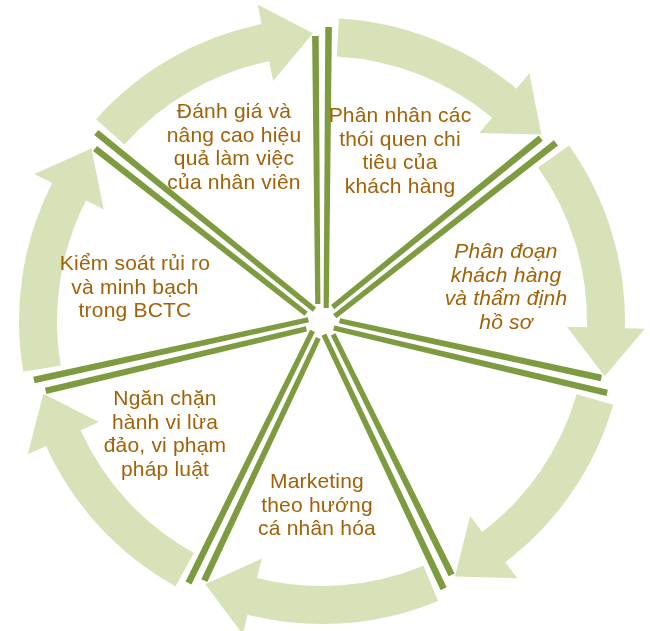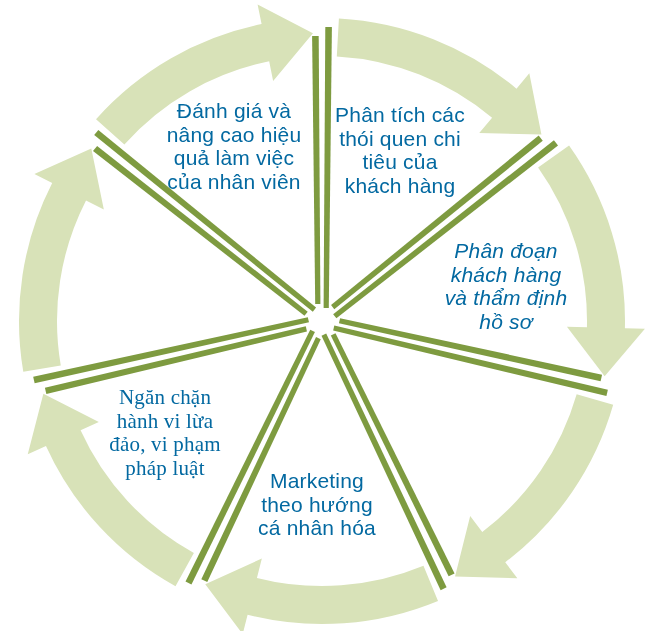--- a/index.html
+++ b/index.html
@@ -13,28 +13,28 @@
   }
   .stage svg { position: absolute; left: 0; top: 0; }
   .label {
     position: absolute;
     transform: translate(-50%, -50%);
     width: 250px;
     text-align: center;
     white-space: pre-line;
     font-size: 21px;
     line-height: 1.13;
-    color: #0369a1;
+    color: #a16207;
     letter-spacing: 0.2px;
   }
   .lbl0 { left: 400px; top: 150px; }
   .lbl1 { left: 506px; top: 286px; font-style: italic; }
   .lbl2 { left: 470px; top: 428px; }
   .lbl3 { left: 317px; top: 505px; }
-  .lbl4 { left: 165px; top: 433px; font-family: Liberation Serif, serif; }
+  .lbl4 { left: 165px; top: 433px; }
   .lbl5 { left: 135px; top: 287px; }
   .lbl6 { left: 234px; top: 146px; }
 </style>
 </head>
 <body>
 
 <div class="stage">
   <svg id="ring-svg" width="650" height="631" viewBox="0 0 650 631">
       <path d="M 338.91 18.47 A 303 303 0 0 1 516.48 88.65 L 529.31 73.31 L 541.42 134.45 L 479.25 133.12 L 492.09 117.79 A 265 265 0 0 0 336.79 56.41 Z" fill="#d8e2b8"></path>
       <path d="M 569.07 145.60 A 303 303 0 0 1 624.92 328.18 L 644.91 328.65 L 604.65 376.23 L 566.93 326.80 L 586.93 327.28 A 265 265 0 0 0 538.09 167.60 Z" fill="#d8e2b8"></path>
@@ -52,32 +52,35 @@
       <path d="M 335.50 333.37 L 330.82 335.62 L 448.63 576.34 L 454.58 573.48 Z" fill="#7e9b40"></path>
       <path d="M 326.20 333.41 L 321.51 335.66 L 440.64 590.18 L 446.59 587.32 Z" fill="#7e9b40"></path>
       <path d="M 320.75 339.27 L 316.07 337.01 L 201.32 579.21 L 207.26 582.07 Z" fill="#7e9b40"></path>
       <path d="M 314.92 332.02 L 310.23 329.76 L 185.52 581.59 L 191.46 584.45 Z" fill="#7e9b40"></path>
       <path d="M 306.94 331.41 L 305.78 326.34 L 44.88 387.64 L 46.35 394.07 Z" fill="#7e9b40"></path>
       <path d="M 308.97 322.33 L 307.81 317.26 L 33.17 376.77 L 34.64 383.20 Z" fill="#7e9b40"></path>
       <path d="M 304.47 315.72 L 307.71 311.65 L 97.12 145.89 L 93.01 151.05 Z" fill="#7e9b40"></path>
       <path d="M 312.83 311.64 L 316.08 307.58 L 98.31 129.95 L 94.20 135.11 Z" fill="#7e9b40"></path>
     </svg>
 
-  <div class="label lbl0">Phân tích các
+  <div class="label lbl0">Phân nhân các
 thói quen chi
 tiêu của
 khách hàng</div>
   <div class="label lbl1">Phân đoạn
 khách hàng
 và thẩm định
 hồ sơ</div>
   <div class="label lbl3">Marketing
 theo hướng
 cá nhân  hóa</div>
   <div class="label lbl4">Ngăn chặn
 hành vi lừa
 đảo, vi phạm
 pháp luật</div>
+  <div class="label lbl5">Kiểm soát rủi ro
+và minh bạch
+trong BCTC</div>
   <div class="label lbl6">Đánh giá và
 nâng cao hiệu
 quả làm việc
 của nhân viên</div>
 </div>
 
 </body></html>

